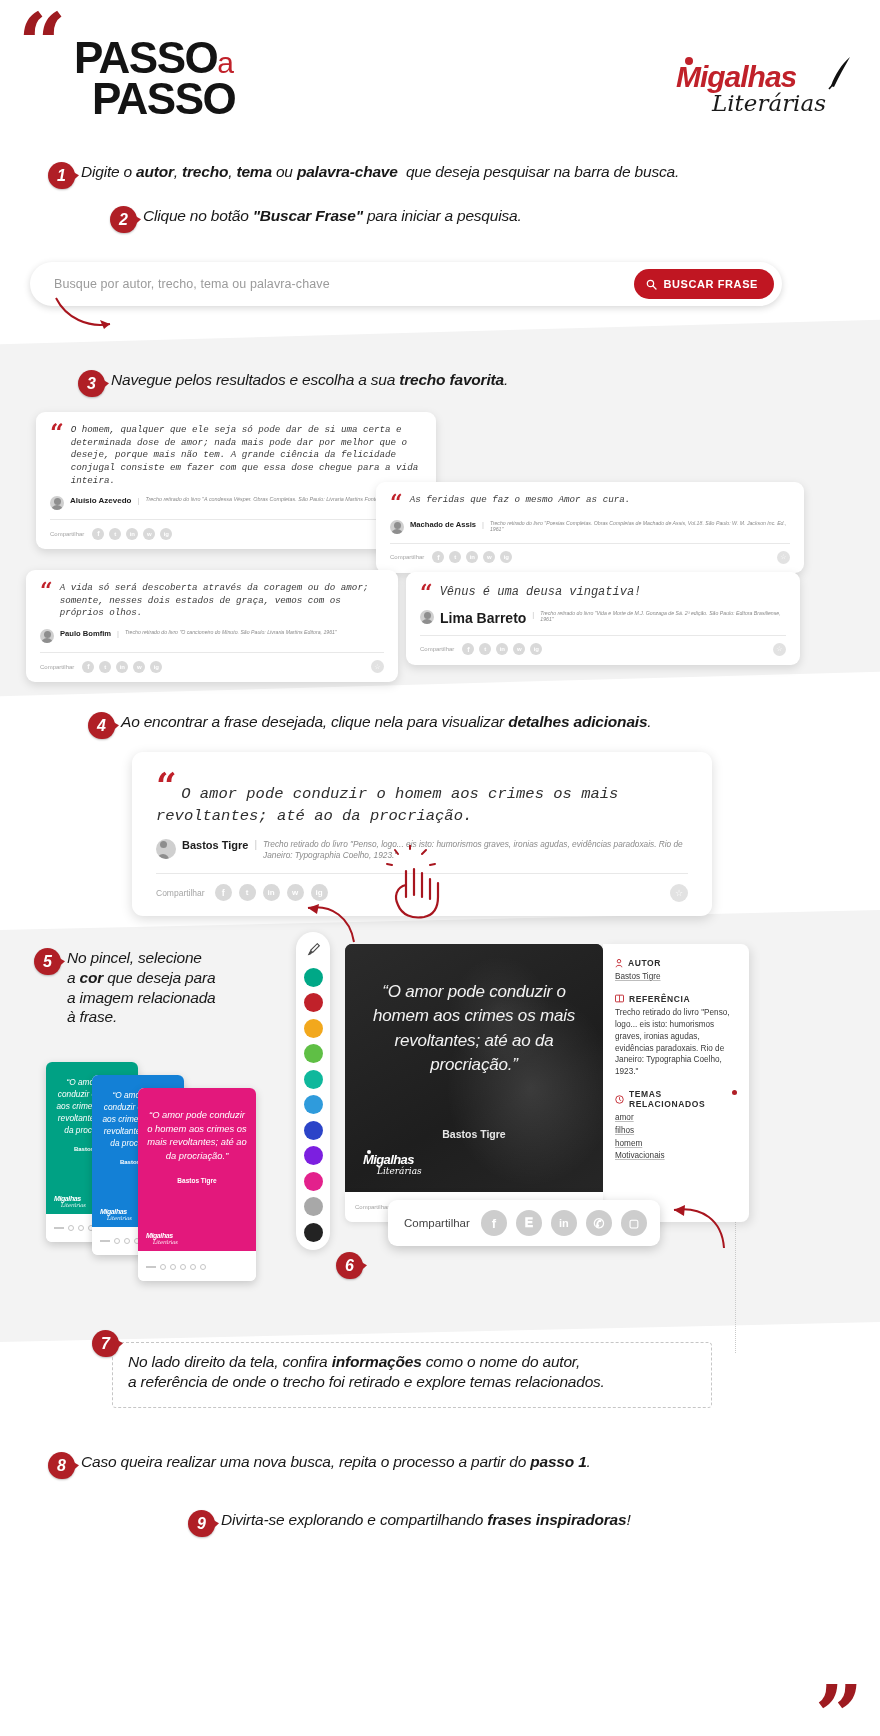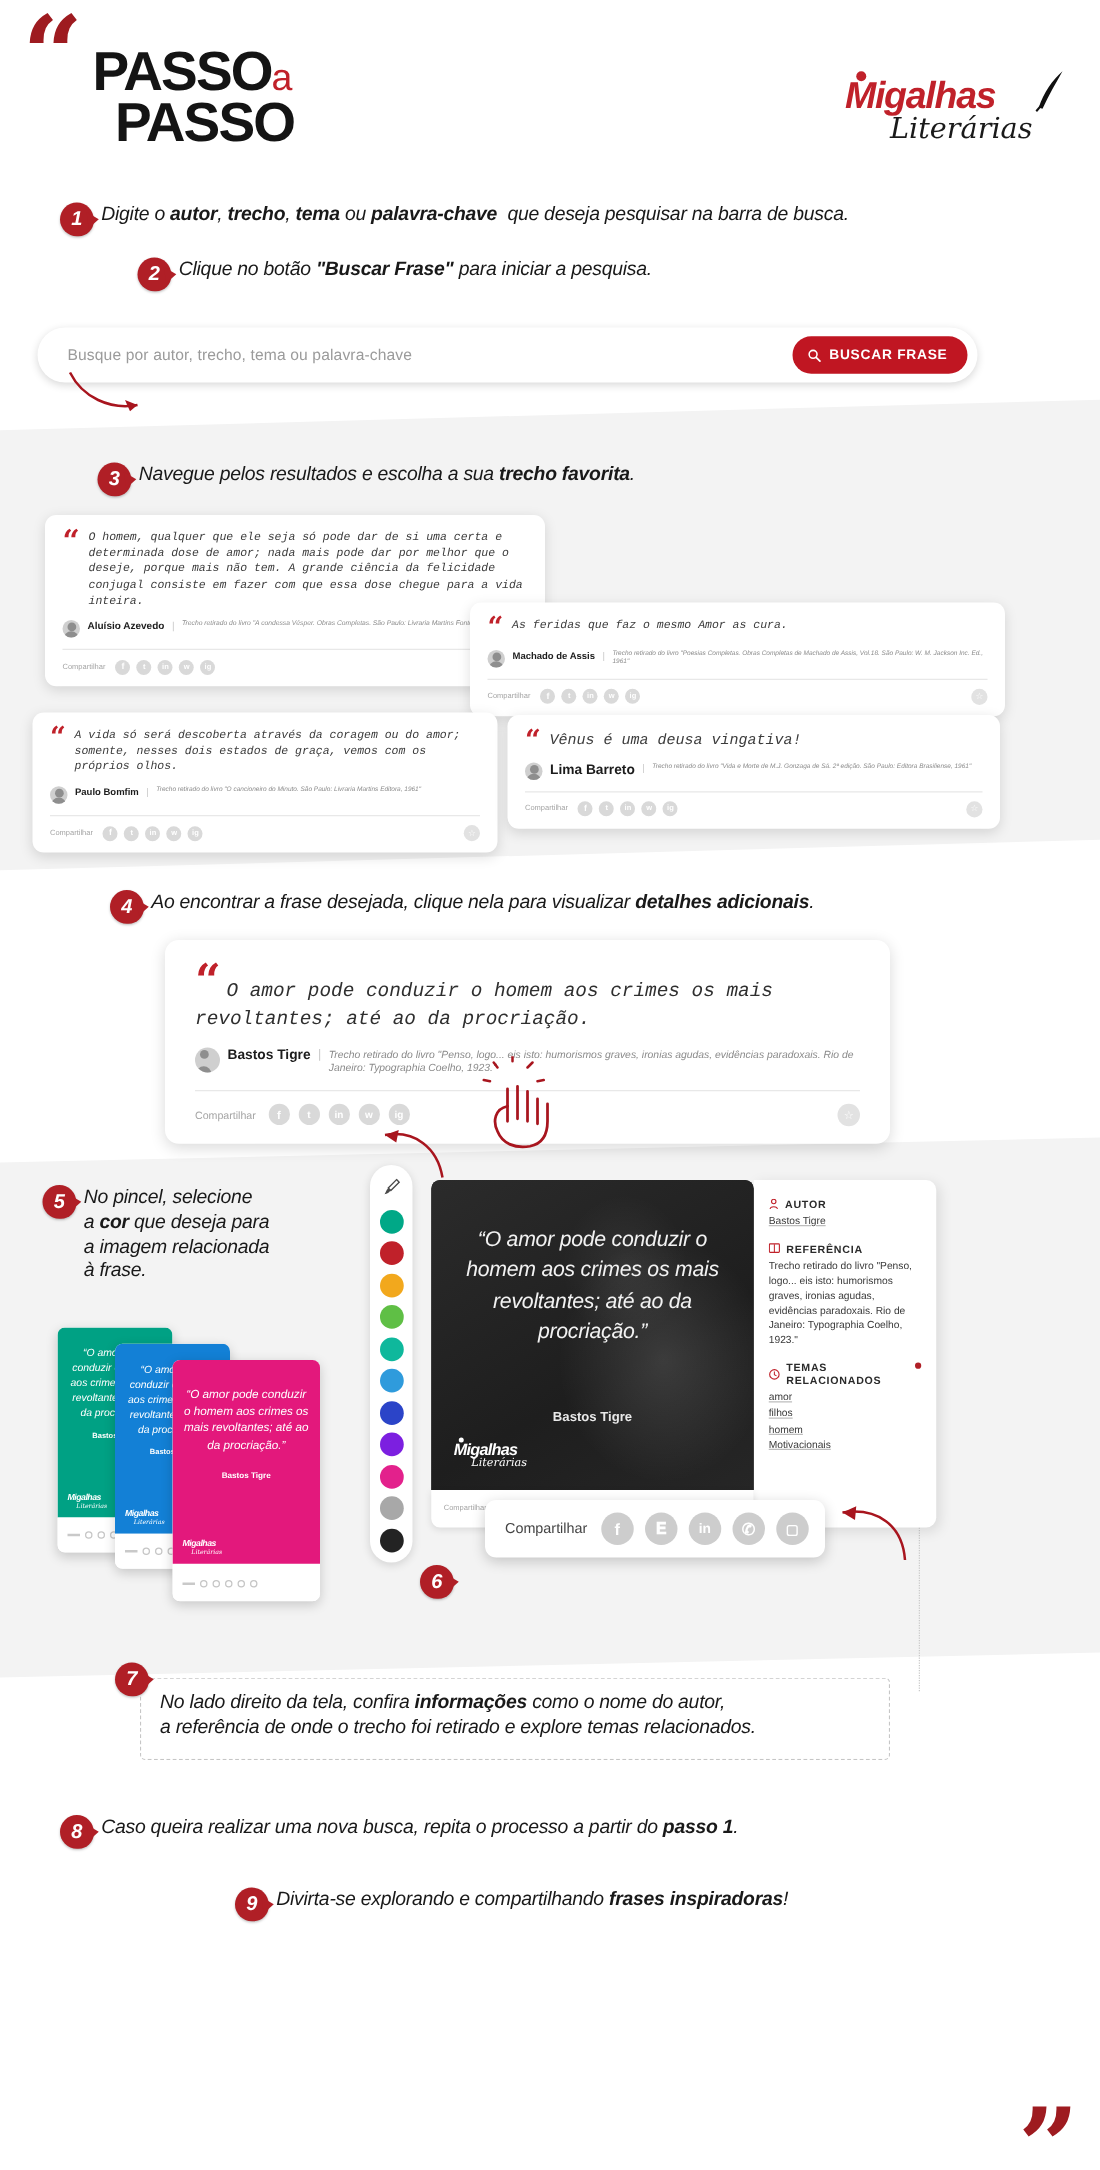--- a/index.html
+++ b/index.html
@@ -585,21 +585,21 @@
     </div>
   </div>
 
   <div class="qcard" style="left:406px; top:572px; width:394px;">
     <div class="qrow">
       <span class="qmark" style="font-size:22px;">“</span>
       <span class="qtext" style="font-size:12px;">Vênus é uma deusa vingativa!</span>
     </div>
     <div class="attrib">
       <span class="avatar"></span>
-      <span class="att-name" style="font-size:11px;">Lima Barreto</span>
+      <span class="att-name" style="font-size:14px;">Lima Barreto</span>
       <span class="att-sep" style="font-size:7.6px;">|</span>
       <span class="att-src" style="font-size:5.2px;">Trecho retirado do livro "Vida e Morte de M.J. Gonzaga de Sá. 2ª edição. São Paulo: Editora Brasiliense, 1961"</span>
     </div>
     <div class="card-divider"></div>
     <div class="sharerow">
       <span class="sharelabel" style="font-size:6px;">Compartilhar</span>
       <span class="sicon" style="width:12px;height:12px;font-size:7px;">f</span>
       <span class="sicon" style="width:12px;height:12px;font-size:6px;">t</span>
       <span class="sicon" style="width:12px;height:12px;font-size:6px;">in</span>
       <span class="sicon" style="width:12px;height:12px;font-size:6px;">w</span>

